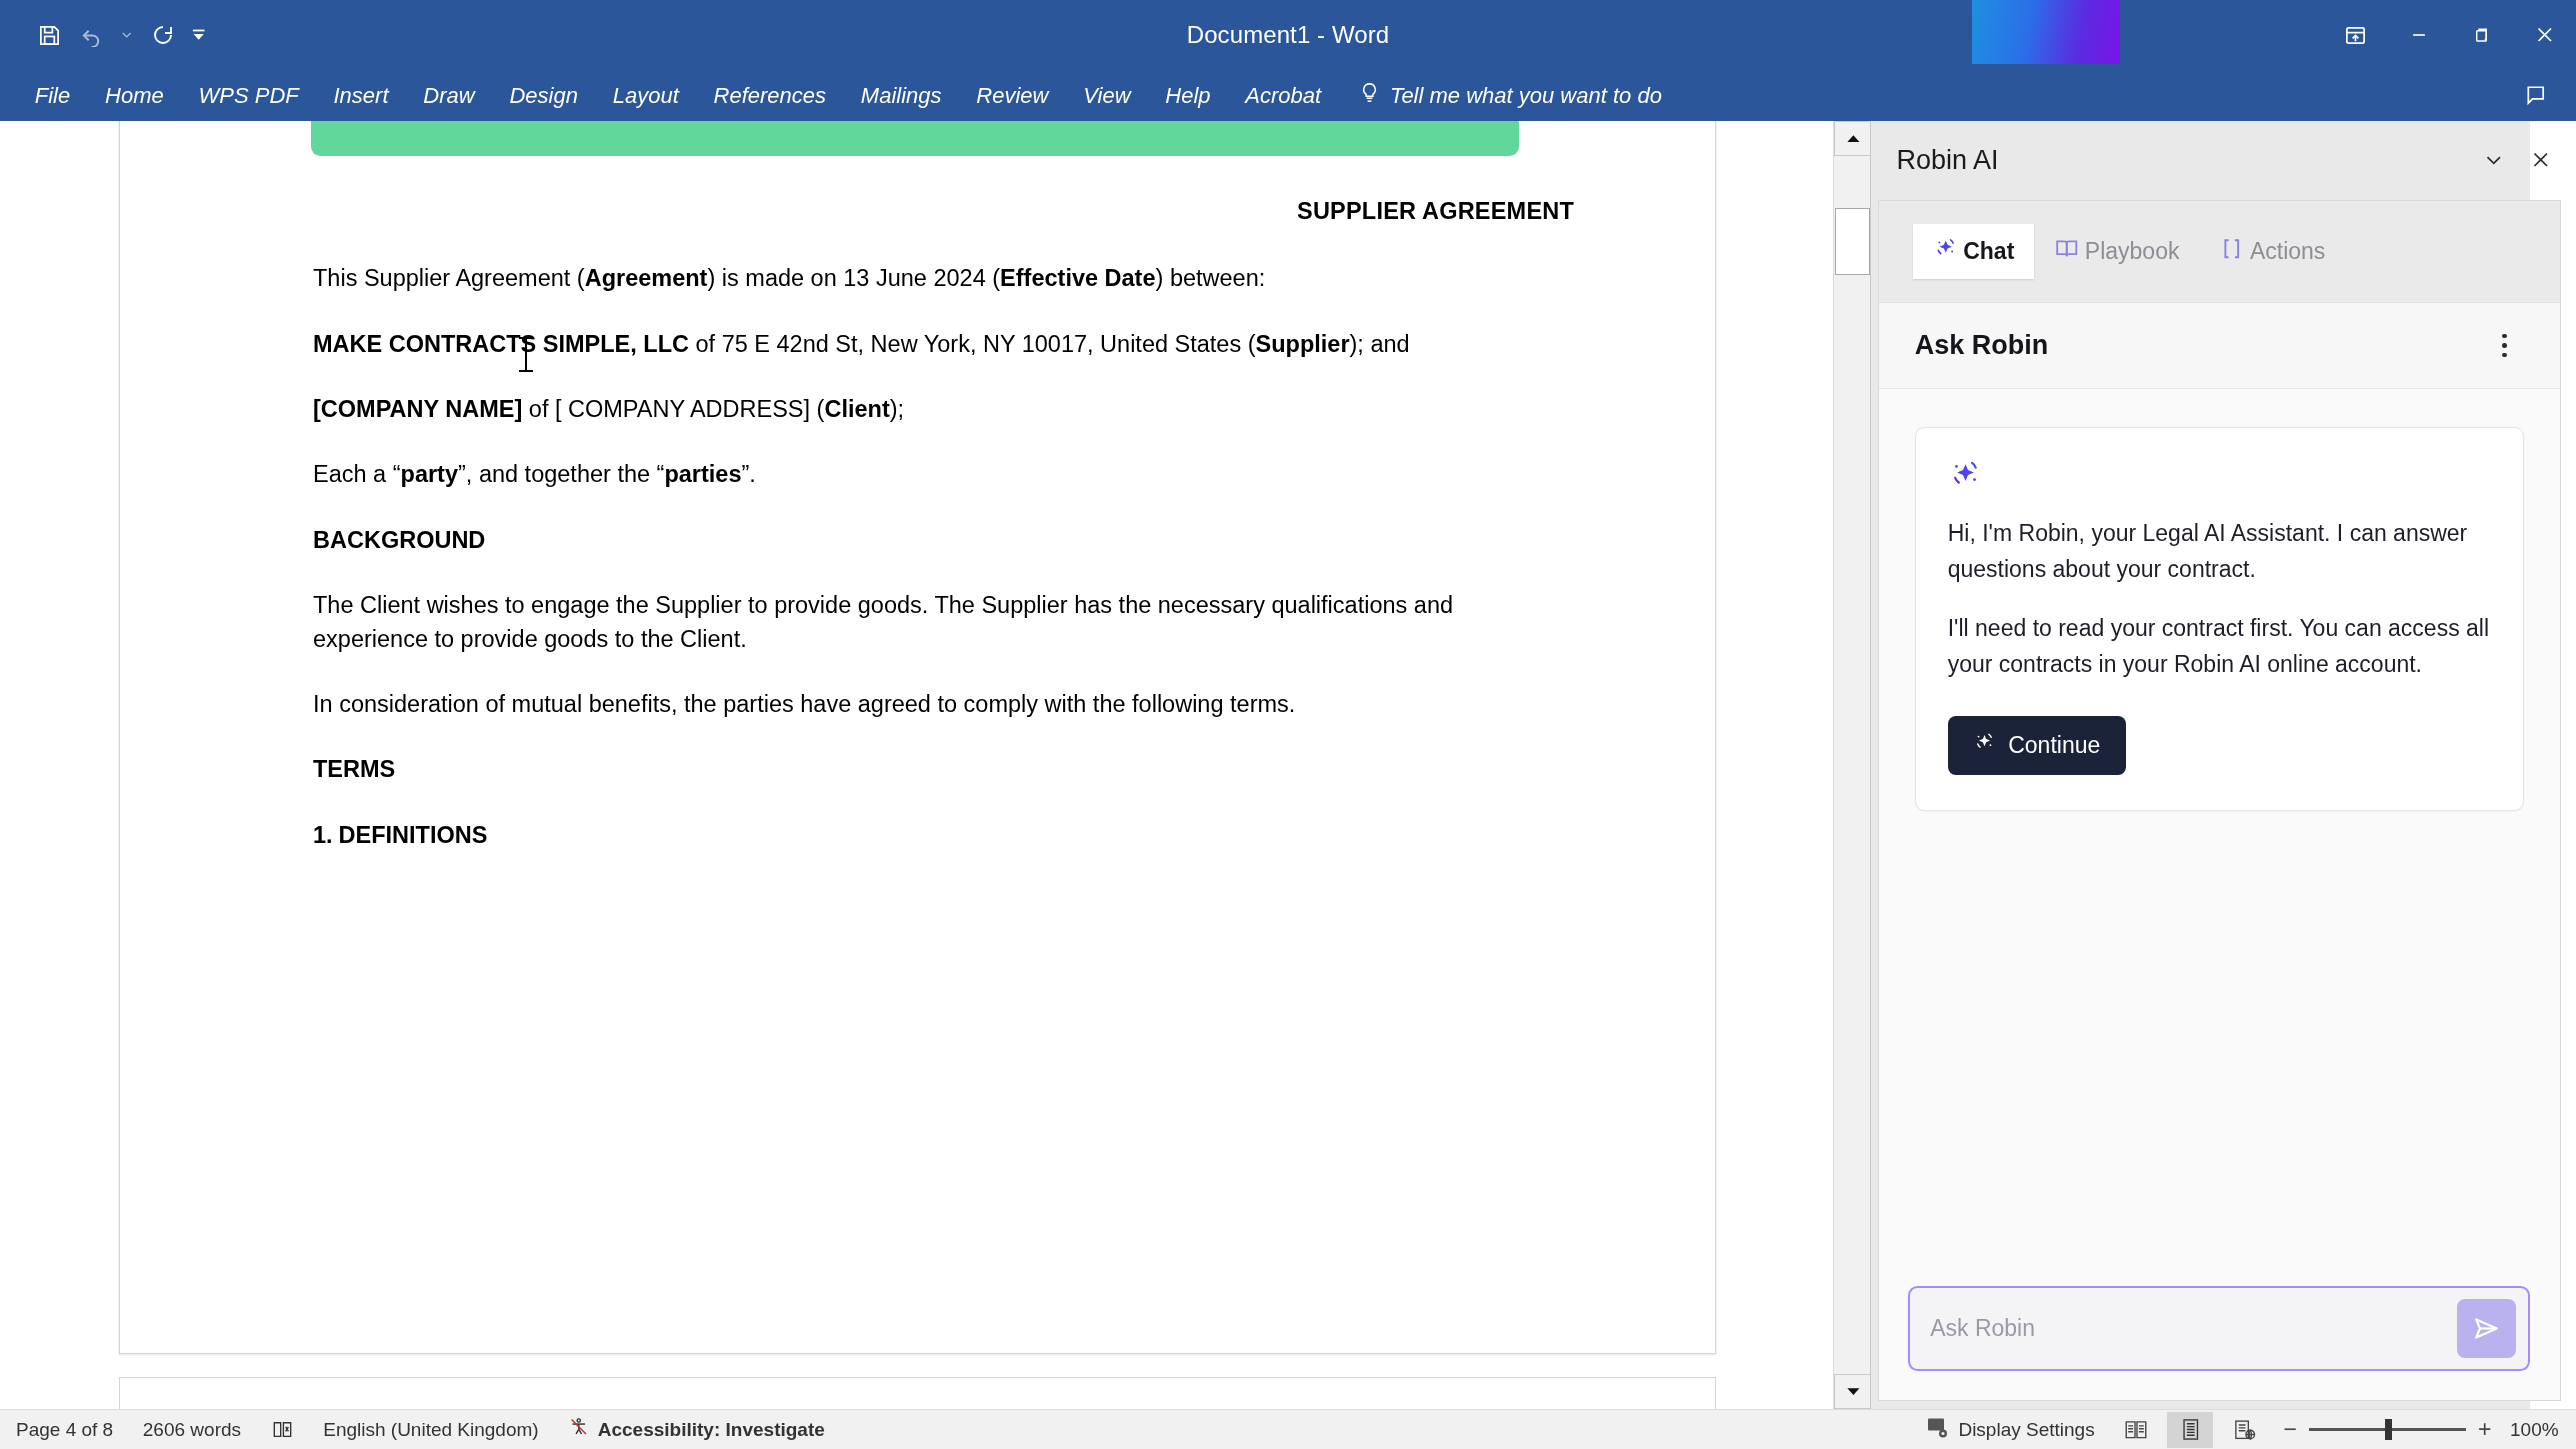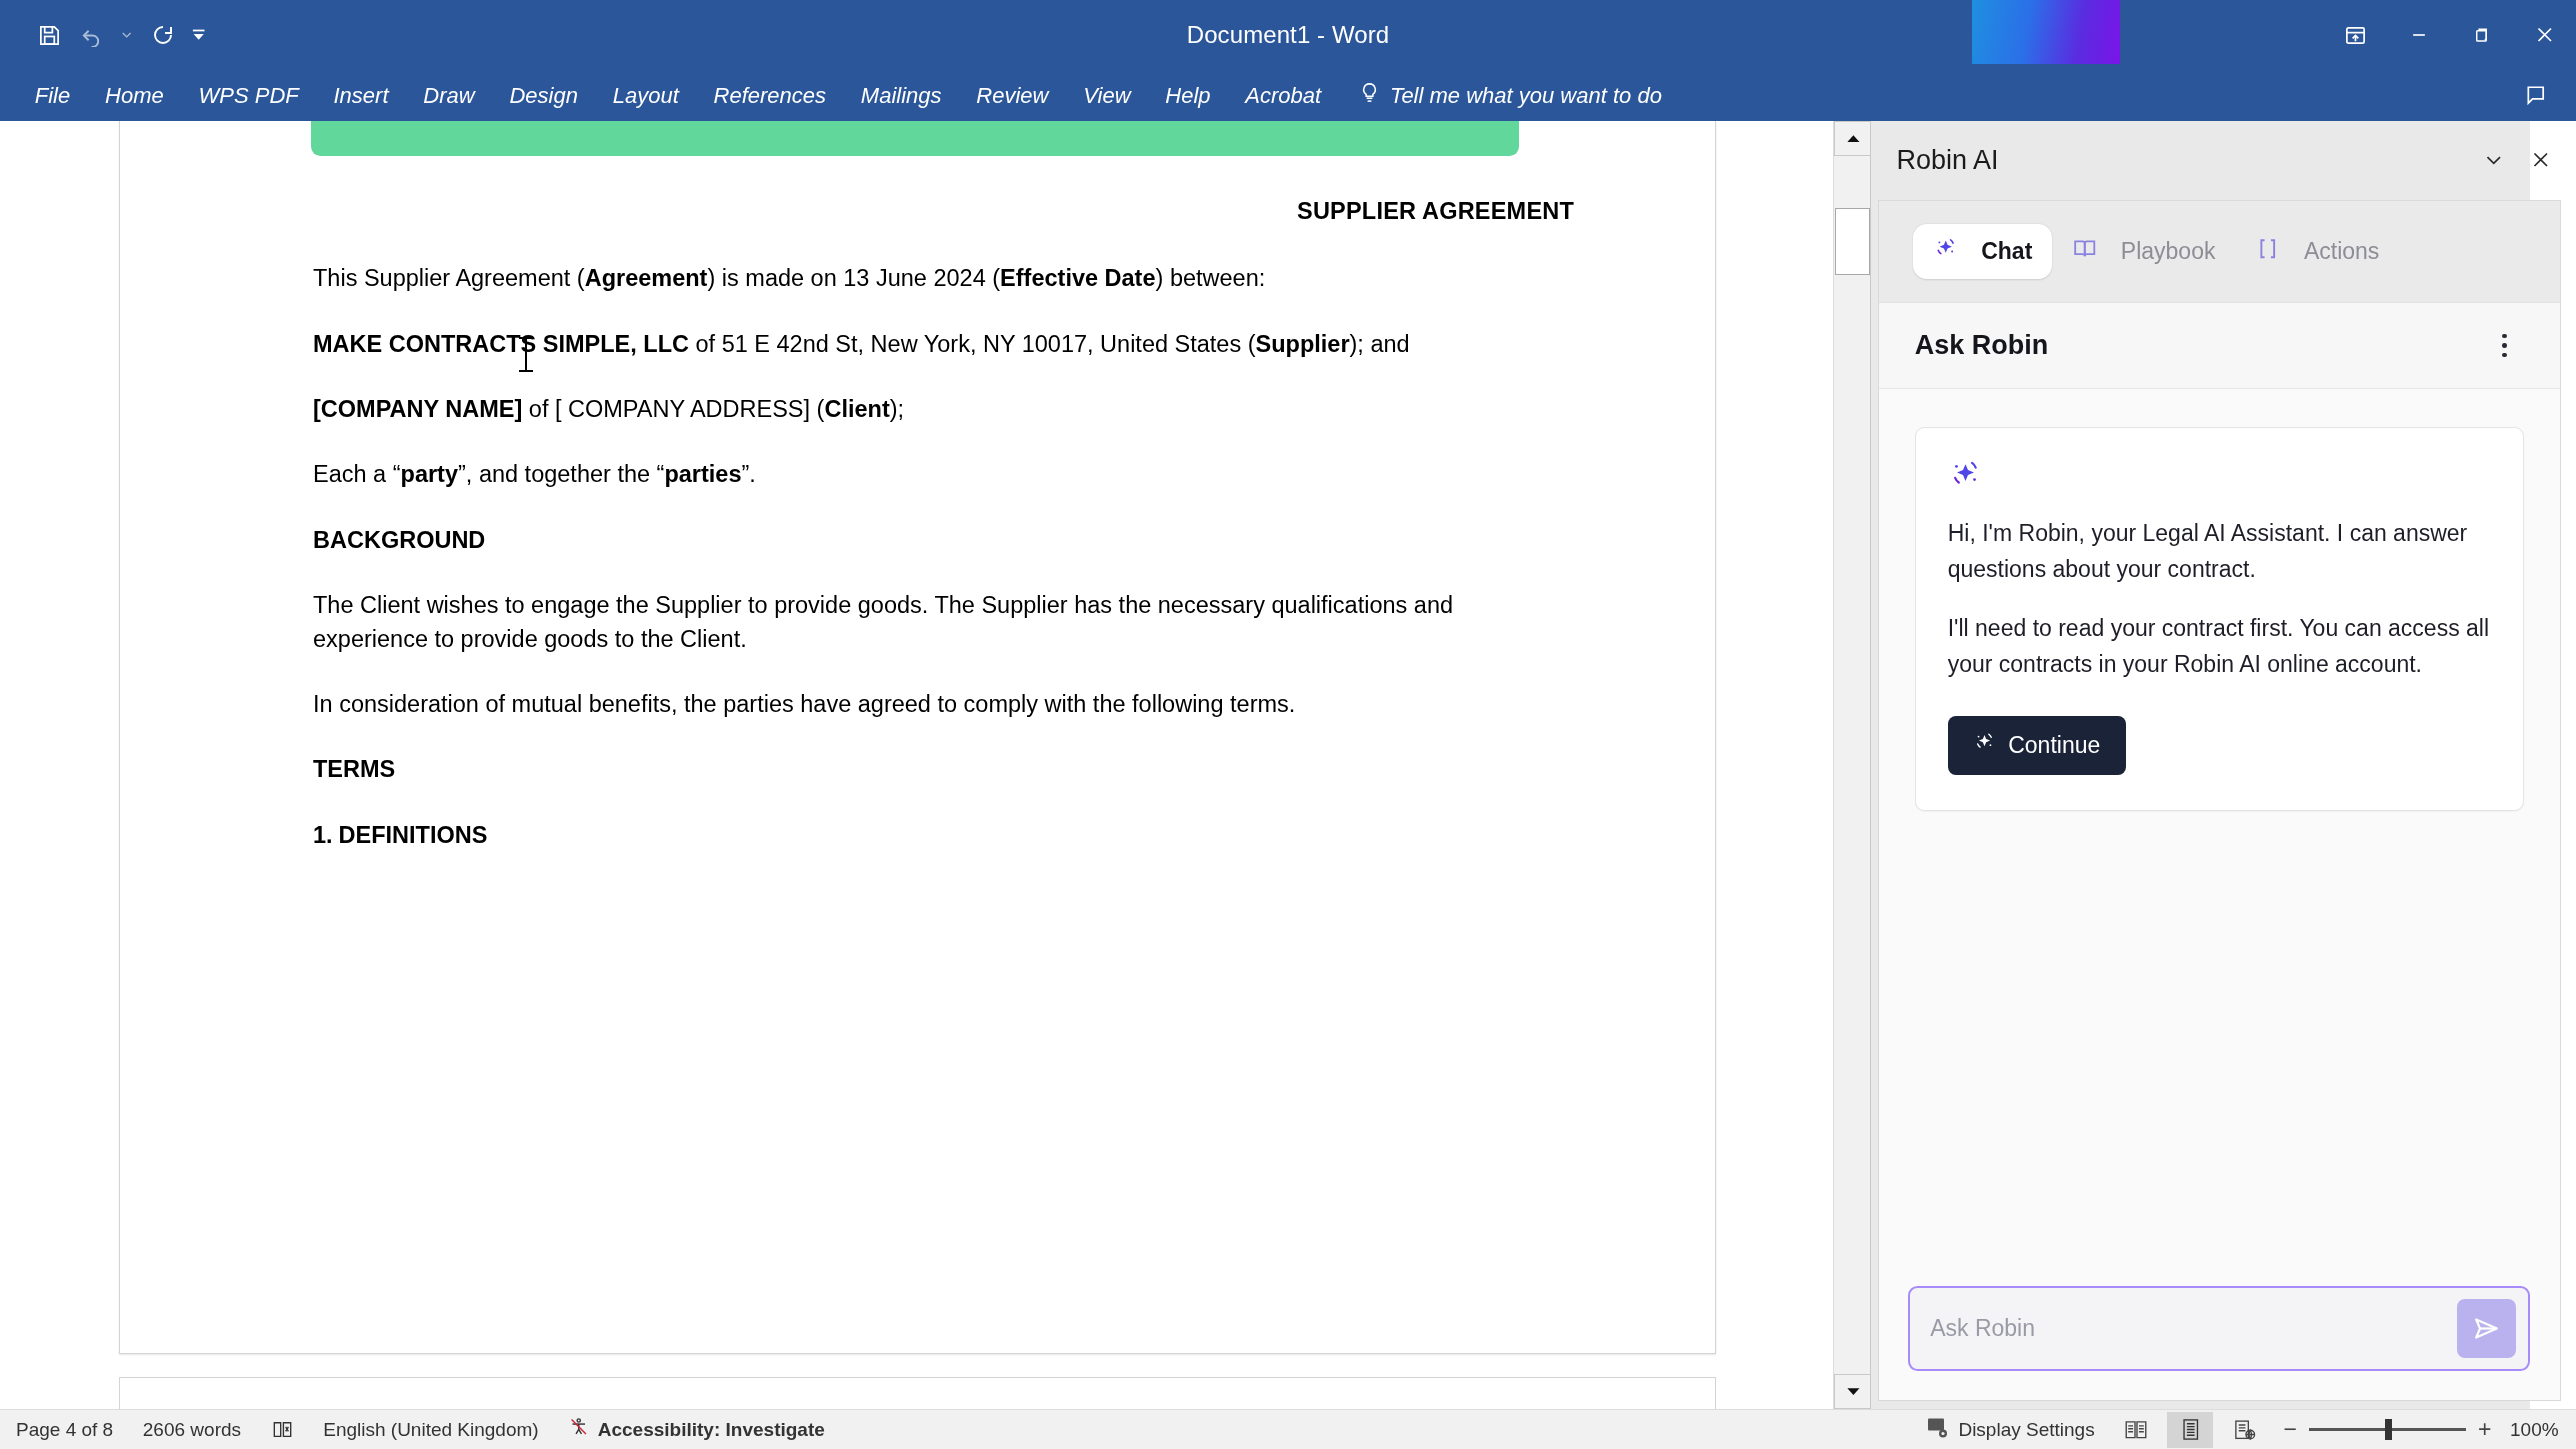--- a/index.html
+++ b/index.html
@@ -192,22 +192,22 @@
     display: flex; flex-direction: column;
   }
   .tabbar {
     height: 102px; background: #eaeaea;
     display: flex; align-items: center;
     padding: 0 34px;
     border-bottom: 0.7px solid #e2e2e2;
     flex: 0 0 auto;
   }
   .ptab {
-    display: flex; align-items: center; gap: 23px;
-    padding: 12px 20px; border-radius: 14px;
+    display: flex; align-items: center; gap: 5px;
+    padding: 12px 20px; border-radius: 0;
     font-size: 23px; color: #8d8d95;
     white-space: nowrap;
   }
   .ptab.active {
     background: #ffffff; color: #15151c; font-weight: bold;
     box-shadow: 0 0.7px 2px rgba(0,0,0,0.13);
   }
   .askrow {
     height: 86px; flex: 0 0 auto;
     display: flex; align-items: center; justify-content: space-between;
@@ -409,21 +409,21 @@
     <div class="green-banner"></div>
 
     <div class="doc-body">
       <div class="doc-title">SUPPLIER AGREEMENT</div>
 
       <div class="doc-p">
         <span>This Supplier Agreement (</span><b>Agreement</b><span>) is made on 13 June 2024 (</span><b>Effective Date</b><span>) between:</span>
       </div>
 
       <div class="doc-p">
-        <b>MAKE CONTRACTS SIMPLE, LLC</b><span> of 51 E 42nd St, New York, NY 10017, United States (</span><b>Supplier</b><span>); and</span>
+        <b>MAKE CONTRACTS SIMPLE, LLC</b><span> of 75 E 42nd St, New York, NY 10017, United States (</span><b>Supplier</b><span>); and</span>
       </div>
 
       <div class="doc-p">
         <b>[COMPANY NAME]</b><span> of [ COMPANY ADDRESS] (</span><b>Client</b><span>);</span>
       </div>
 
       <div class="doc-p">
         <span>Each a “</span><b>party</b><span>”, and together the “</span><b>parties</b><span>”.</span>
       </div>
 

